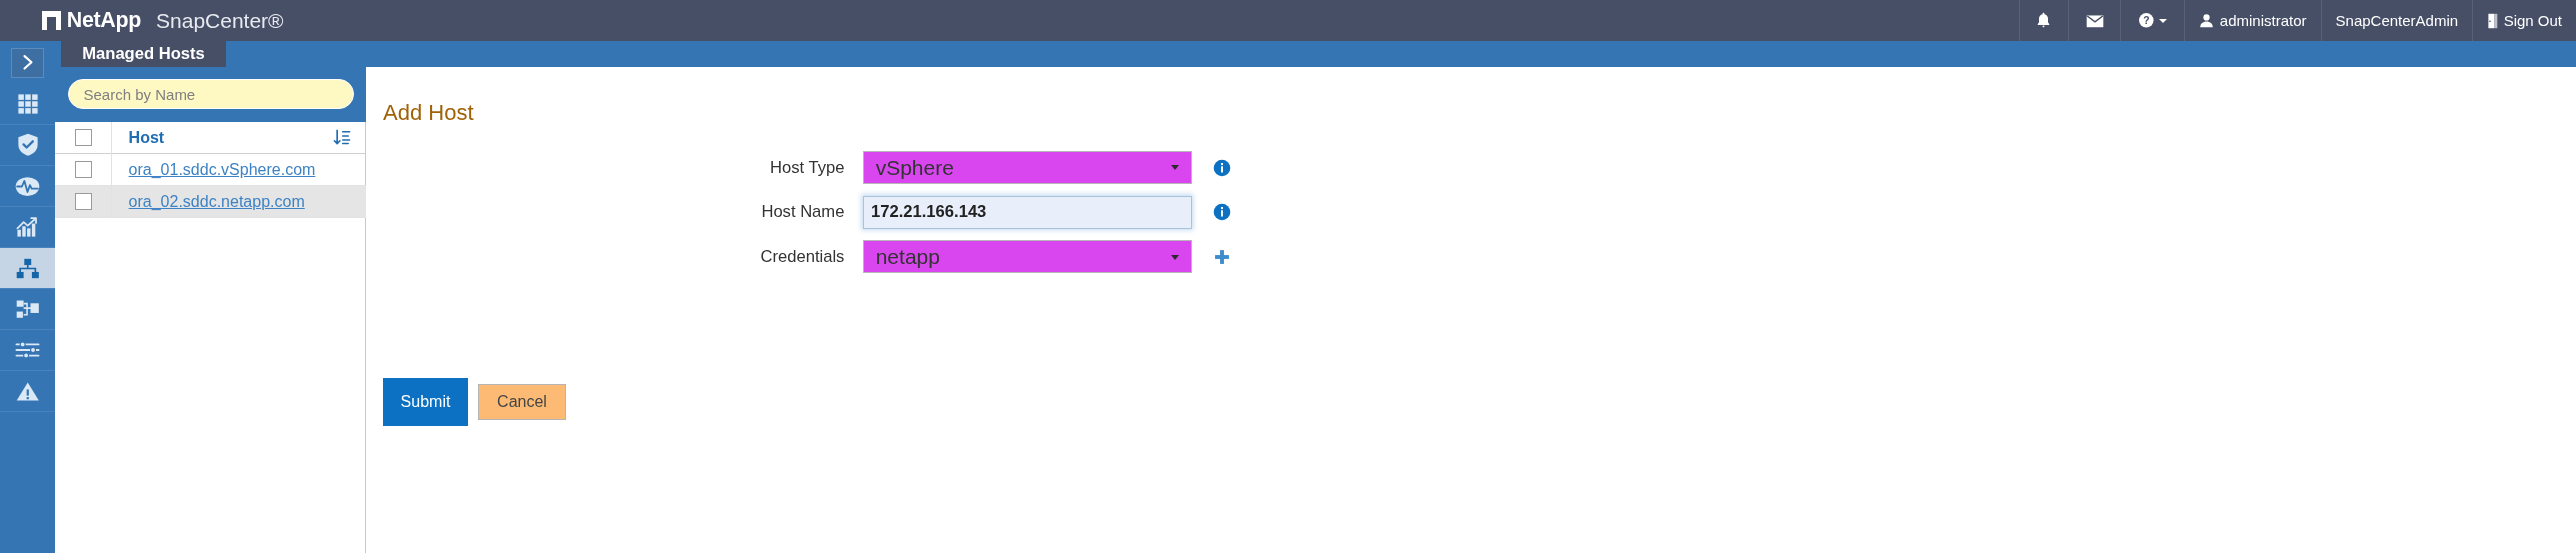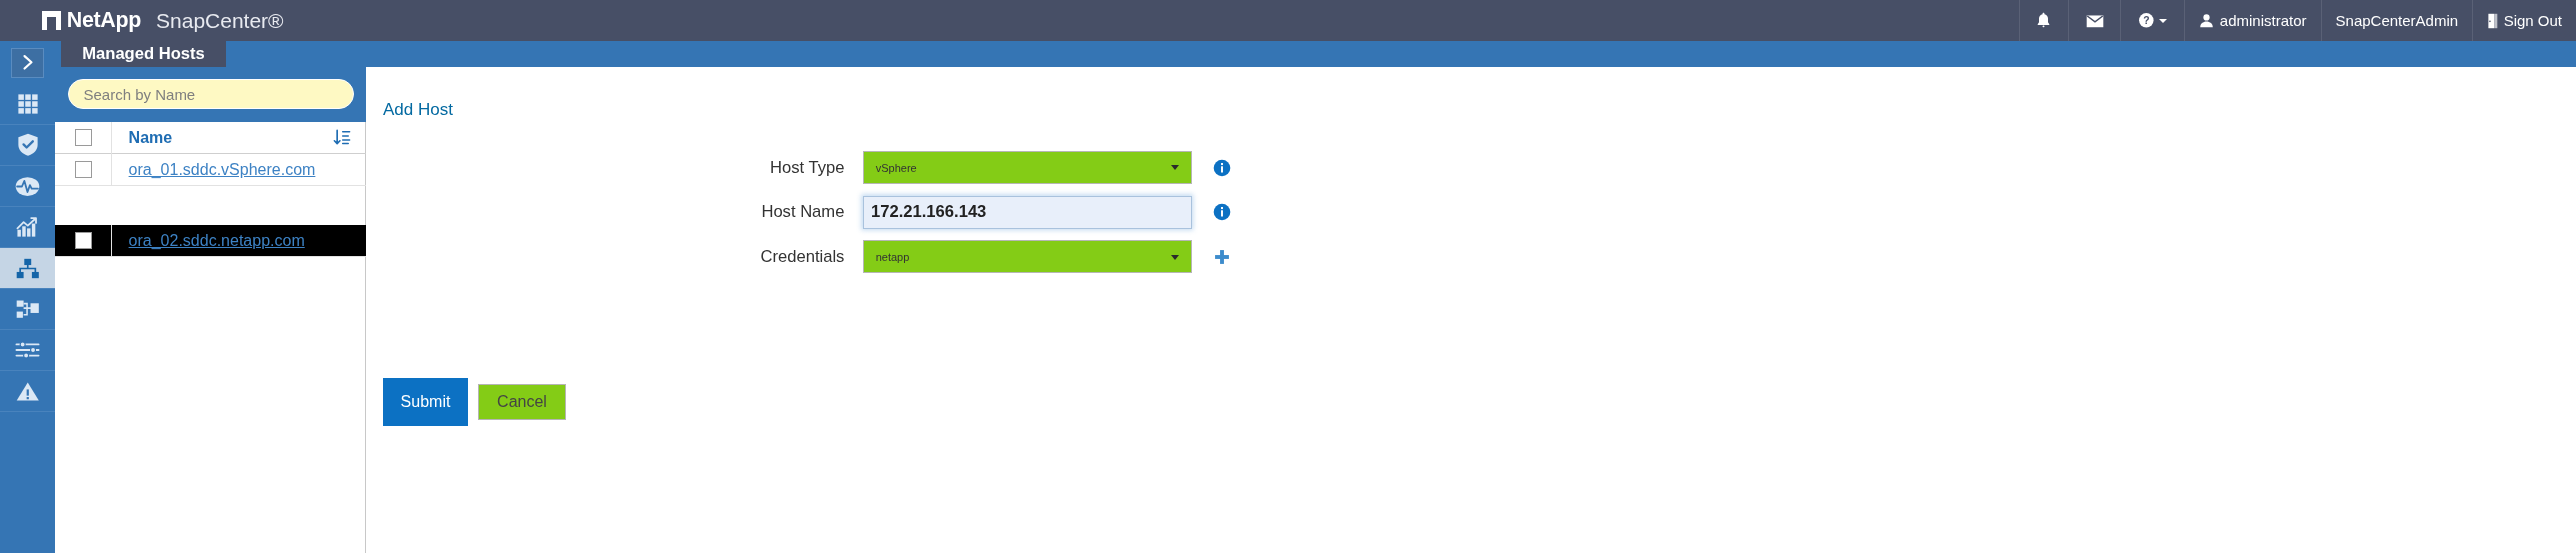--- a/index.html
+++ b/index.html
@@ -105,21 +105,21 @@
     padding: 0 15px; outline: none;
     font-family: "Liberation Sans", sans-serif;
   }
   .searchbox::placeholder { color: #7f7f7f; }
   .tablewrap { position: absolute; top: 81px; left: 0; width: 311px; }
   .trow {
     display: flex; align-items: center;
     height: 32px; border-bottom: 0.7px solid #e2e2e2;
   }
   .trow.header { border-bottom: 0.7px solid #cfcfcf; }
-  .trow.alt { background: #000000; margin-top: 39px; }
+  .trow.alt { background: #e5e5e5; }
   .cell-chk {
     width: 57px; display: flex; align-items: center; justify-content: center;
     border-right: 0.7px solid #e2e2e2; height: 32px;
   }
   .chk {
     width: 17px; height: 17px; border: 0.7px solid #9a9a9a; background: #ffffff;
   }
   .cell-name {
     flex: 1; padding-left: 16.6px;
     color: #1f6db3; font-size: 16px;
@@ -128,36 +128,36 @@
   .cell-name a { color: #3d82c4; text-decoration: underline; }
   .sorticon { padding-right: 15px; display: flex; align-items: center; }
 
   
   .main {
     position: absolute; top: 67px; left: 366px;
     width: 2210px; height: 487px; background: #ffffff;
   }
   .page-title {
     position: absolute; top: 33px; left: 17px;
-    font-size: 17px; color: #0369a1;
+    font-size: 22px; color: #a16207;
   }
   .form { position: absolute; top: 84px; left: 0; }
   .frow {
     display: flex; align-items: center;
     height: 33px; margin-bottom: 11.7px;
   }
   .flabel {
     width: 497px; text-align: right; padding-right: 18.6px;
     font-size: 16.6px; color: #333333;
   }
   .fselect {
     width: 329px; height: 33px;
-    border: 0.7px solid #b6b6b6; background: #84cc16;
+    border: 0.7px solid #b6b6b6; background: #d946ef;
     display: flex; align-items: center; position: relative;
-    padding-left: 11.7px; font-size: 11px; color: #333333;
+    padding-left: 11.7px; font-size: 21px; color: #333333;
   }
   .fselect .caret-d {
     position: absolute; right: 11.7px; top: 50%; margin-top: -2.1px;
     width: 0; height: 0;
     border-left: 4.1px solid transparent; border-right: 4.1px solid transparent;
     border-top: 5.5px solid #2b2b2b;
   }
   .ftext {
     width: 329px; height: 33px;
     border: 0.7px solid #a9c2dd; background: #e8effa;
@@ -169,21 +169,21 @@
   .actions {
     position: absolute; top: 311px; left: 16.6px;
     display: flex; align-items: center; gap: 9.7px;
   }
   .btn-primary {
     background: #0C71C3; color: #ffffff; border: none;
     font-size: 16px; padding: 15px 18px; cursor: pointer;
     font-family: "Liberation Sans", sans-serif;
   }
   .btn-secondary {
-    background: #84cc16; color: #444444; border: 0.7px solid #b5b5b5;
+    background: #fdba74; color: #444444; border: 0.7px solid #b5b5b5;
     font-size: 16px; padding: 7.6px 18px; cursor: pointer;
     font-family: "Liberation Sans", sans-serif;
   }
 
   
   .scroll-hint {
     position: absolute; top: 43px; right: 0;
     width: 9.7px; height: 23.5px; background: #3d6fa3; border-radius: 4.8px;
   }
 </style>
@@ -349,21 +349,21 @@
 
   <div class="searchwrap">
     <input class="searchbox" type="text" placeholder="Search by Name" style="">
   </div>
 
   <div class="tablewrap">
     <div class="trow header">
       <div class="cell-chk">
         <div class="chk"></div>
       </div>
-      <div class="cell-name">Name</div>
+      <div class="cell-name">Host</div>
       <div class="sorticon">
         <svg width="18" height="18" viewBox="0 0 26 26">
           <path d="M6 2v19M6 21l-4-4M6 21l4-4" stroke="#1f6db3" stroke-width="2.4" fill="none" stroke-linecap="round"></path>
           <g stroke="#1f6db3" stroke-width="2.2" stroke-linecap="round">
             <line x1="14" y1="4" x2="24" y2="4"></line>
             <line x1="14" y1="10" x2="22" y2="10"></line>
             <line x1="14" y1="16" x2="24" y2="16"></line>
             <line x1="14" y1="21" x2="22" y2="21"></line>
           </g>
         </svg>

